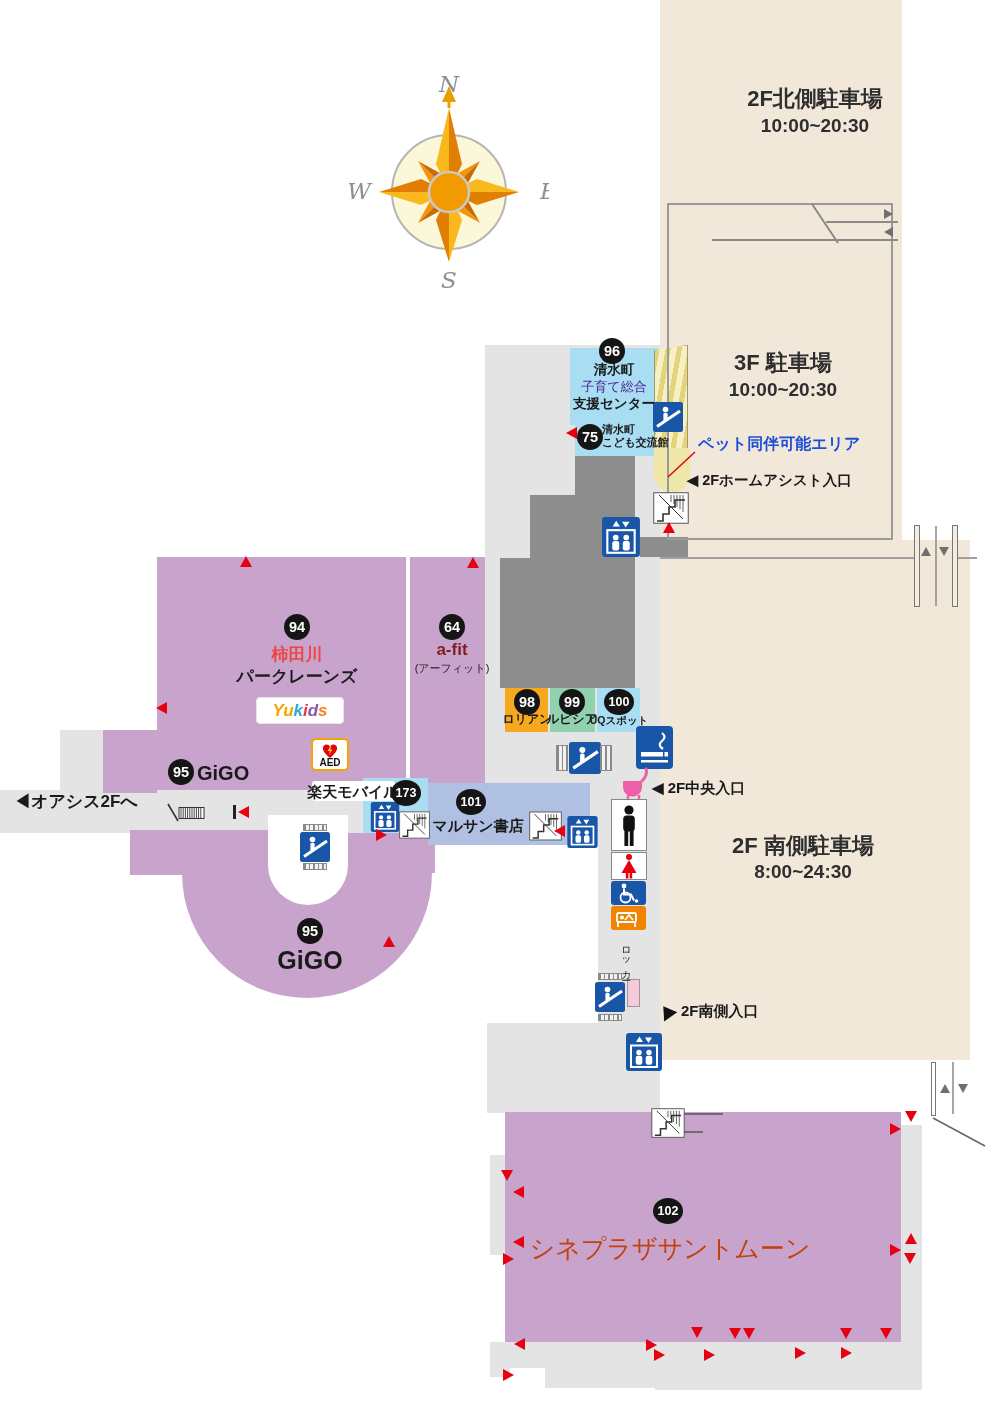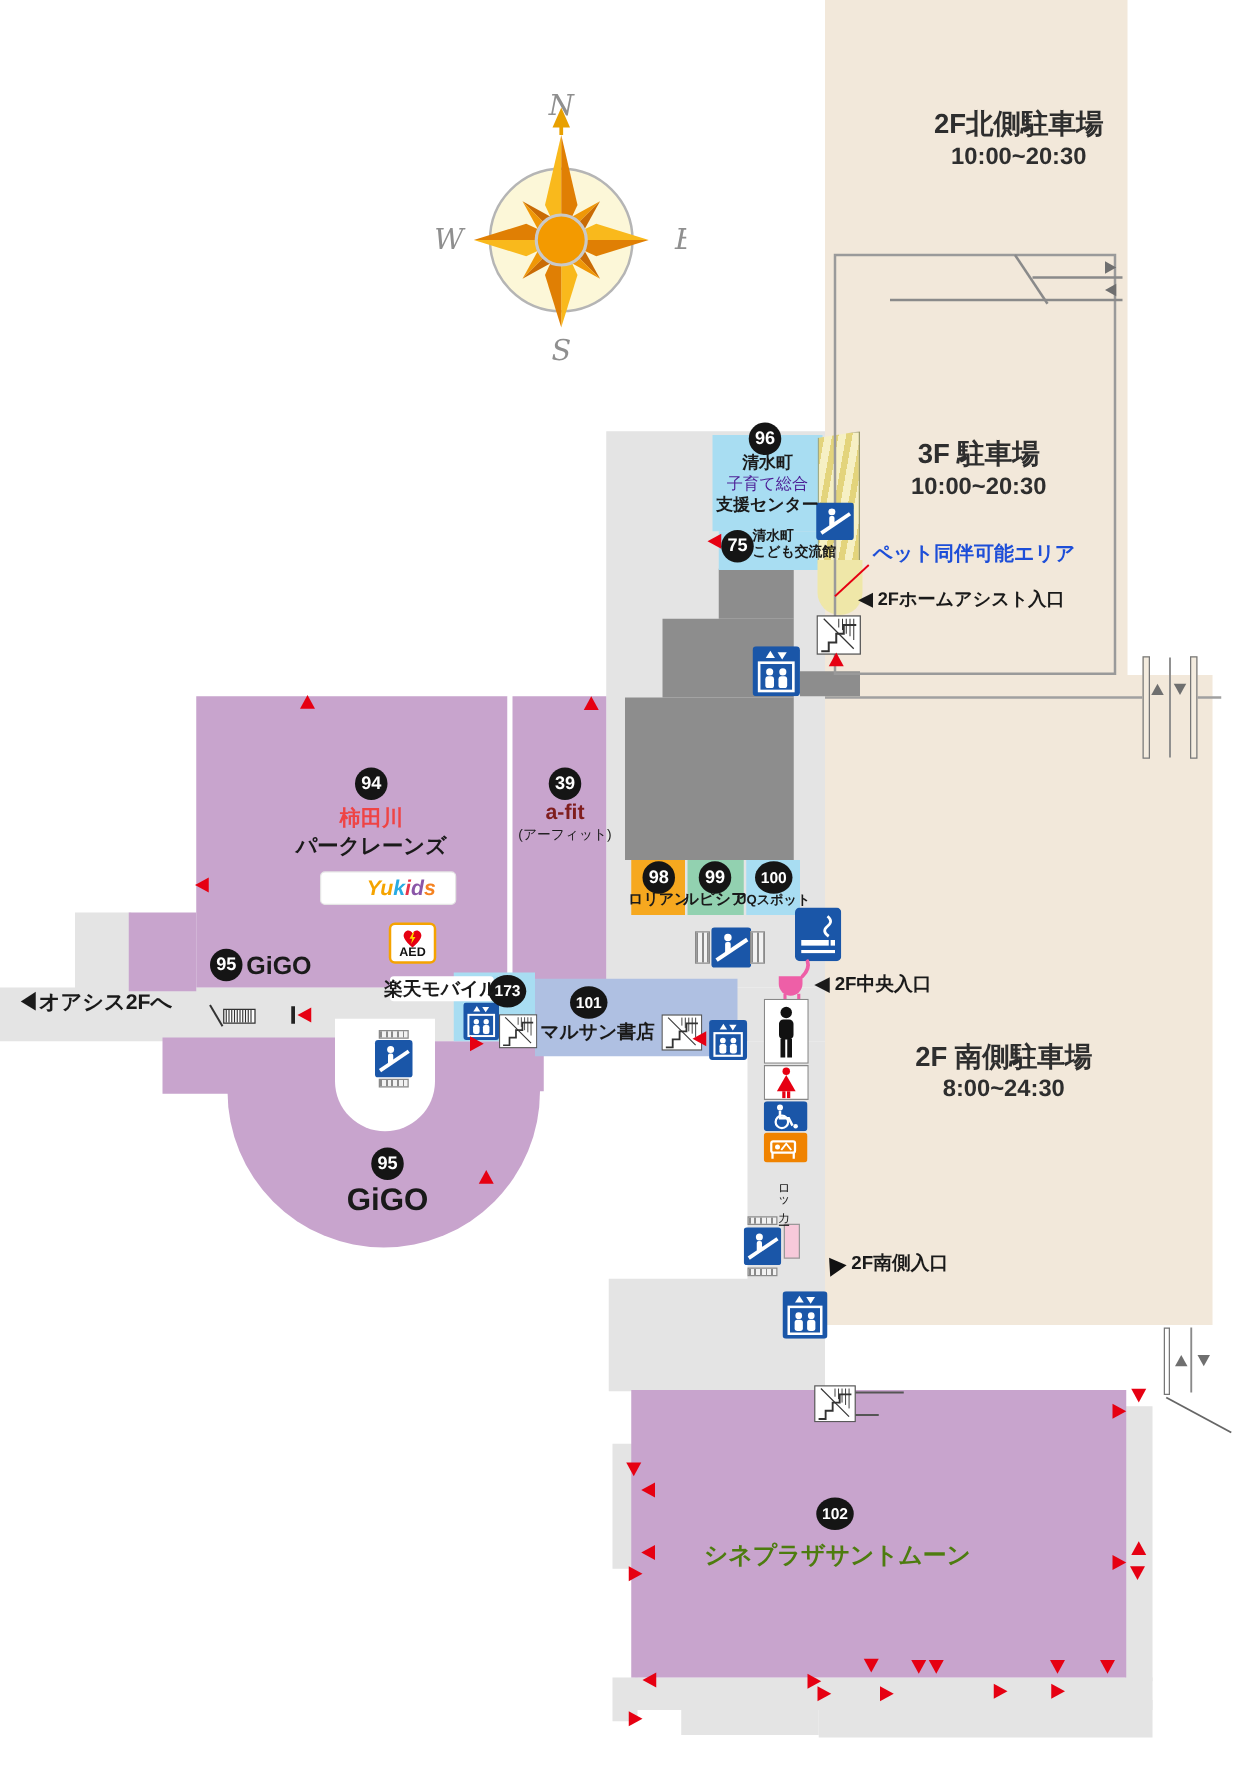--- a/index.html
+++ b/index.html
@@ -16,21 +16,21 @@
   .icon svg{display:block;}
   #floor-label{position:absolute;left:252px;top:336px;color:#9c9c9c;line-height:1;z-index:4;}
   #floor-label .big2{font-size:108px;font-weight:400;letter-spacing:-3px;}
   #floor-label .smallF{font-size:64px;font-weight:400;}
   #compass{position:absolute;left:349px;top:62px;z-index:4;}
   #compass text{font-family:"DejaVu Serif",serif;font-style:italic;fill:#8f8f8f;font-size:23px;}
   .aedbox{position:absolute;background:#fff;border:2px solid #f5a300;border-radius:5px;
           display:flex;flex-direction:column;align-items:center;justify-content:center;box-sizing:border-box;}
   .aedbox .aedtxt{font-size:10px;font-weight:700;color:#111;line-height:1;margin-top:-1px;}
   .yulogo{position:absolute;font-weight:700;font-style:italic;font-size:17px;line-height:25px;
-          text-align:center;letter-spacing:0;padding-left:21px;}
+          text-align:center;letter-spacing:0;}
 </style>
 </head>
 <body>
 
 <div class="stage">
 
   <svg id="compass" width="200" height="240" viewBox="0 0 200 240">
     <g transform="translate(0,10)">
       <circle cx="100" cy="120" r="57" fill="#fcf7d8" stroke="#b5b5b5" stroke-width="2"></circle>
       <line x1="100" y1="36" x2="100" y2="26" stroke="#e8a000" stroke-width="3"></line>
@@ -383,21 +383,21 @@
       <div class="tri" style="left: 503px; top: 1369px; width: 0px; height: 0px; border-top: 6.8px solid transparent; border-bottom: 6.8px solid transparent; border-left: 11px solid rgb(230, 0, 18);"></div>
       <div class="tri" style="left: 884px; top: 209px; width: 0px; height: 0px; border-top: 5.6px solid transparent; border-bottom: 5.6px solid transparent; border-left: 9px solid rgb(111, 111, 111);"></div>
       <div class="tri" style="left: 884px; top: 227px; width: 0px; height: 0px; border-top: 5.6px solid transparent; border-bottom: 5.6px solid transparent; border-right: 9px solid rgb(111, 111, 111);"></div>
       <div class="tri" style="left: 921px; top: 547px; width: 0px; height: 0px; border-left: 5.6px solid transparent; border-right: 5.6px solid transparent; border-bottom: 9px solid rgb(111, 111, 111);"></div>
       <div class="tri" style="left: 939px; top: 547px; width: 0px; height: 0px; border-left: 5.6px solid transparent; border-right: 5.6px solid transparent; border-top: 9px solid rgb(111, 111, 111);"></div>
       <div class="tri" style="left: 940px; top: 1084px; width: 0px; height: 0px; border-left: 5.6px solid transparent; border-right: 5.6px solid transparent; border-bottom: 9px solid rgb(111, 111, 111);"></div>
       <div class="tri" style="left: 958px; top: 1084px; width: 0px; height: 0px; border-left: 5.6px solid transparent; border-right: 5.6px solid transparent; border-top: 9px solid rgb(111, 111, 111);"></div>
       <div class="tri" style="left: 659px; top: 1005px; width: 0px; height: 0px; border-left: 8.1px solid transparent; border-right: 8.1px solid transparent; border-bottom: 13px solid rgb(17, 17, 17); transform: rotate(-35deg);"></div>
     </div>
     <div class="layer" style="z-index: 8;">
-      <div class="badge" style="left: 439px; top: 614px; width: 26px; height: 26px; line-height: 26px; font-size: 14.5px;">39</div>
+      <div class="badge" style="left: 439px; top: 614px; width: 26px; height: 26px; line-height: 26px; font-size: 14.5px;">64</div>
       <div class="badge" style="left: 284px; top: 614px; width: 26px; height: 26px; line-height: 26px; font-size: 14.5px;">94</div>
       <div class="badge" style="left: 168px; top: 759px; width: 26px; height: 26px; line-height: 26px; font-size: 14.5px;">95</div>
       <div class="badge" style="left: 297px; top: 918px; width: 26px; height: 26px; line-height: 26px; font-size: 14.5px;">95</div>
       <div class="badge" style="left: 599px; top: 338px; width: 26px; height: 26px; line-height: 26px; font-size: 14.5px;">96</div>
       <div class="badge" style="left: 577px; top: 424px; width: 26px; height: 26px; line-height: 26px; font-size: 14.5px;">75</div>
       <div class="badge" style="left: 514px; top: 689px; width: 26px; height: 26px; line-height: 26px; font-size: 14.5px;">98</div>
       <div class="badge" style="left: 559px; top: 689px; width: 26px; height: 26px; line-height: 26px; font-size: 14.5px;">99</div>
       <div class="badge" style="left: 604px; top: 689px; width: 30px; height: 26px; line-height: 26px; font-size: 12.5px;">100</div>
       <div class="badge" style="left: 456px; top: 789px; width: 30px; height: 26px; line-height: 26px; font-size: 12.5px;">101</div>
       <div class="badge" style="left: 653px; top: 1198px; width: 30px; height: 26px; line-height: 26px; font-size: 12.5px;">102</div>
@@ -424,17 +424,17 @@
       <div class="lbl c" style="left: 310px; top: 946px; font-size: 25px; font-weight: 700; color: rgb(26, 26, 26);">GiGO</div>
       <div class="lbl c" style="left: 614px; top: 362px; font-size: 13.5px; font-weight: 700; color: rgb(26, 26, 26);">清水町</div>
       <div class="lbl c" style="left: 614px; top: 379px; font-size: 13px; font-weight: 400; color: #4c1d95;">子育て総合</div>
       <div class="lbl c" style="left: 614px; top: 396px; font-size: 13.5px; font-weight: 700; color: rgb(26, 26, 26);">支援センター</div>
       <div class="lbl" style="left: 602px; top: 423px; font-size: 11px; font-weight: 700; color: rgb(26, 26, 26);">清水町</div>
       <div class="lbl" style="left: 602px; top: 436px; font-size: 11px; font-weight: 700; color: rgb(26, 26, 26);">こども交流館</div>
       <div class="lbl c" style="left: 527px; top: 712px; font-size: 12px; font-weight: 700; color: rgb(26, 26, 26);">ロリアン</div>
       <div class="lbl c" style="left: 572px; top: 712px; font-size: 12.5px; font-weight: 700; color: rgb(26, 26, 26);">ルピシア</div>
       <div class="lbl c" style="left: 619px; top: 714px; font-size: 10.5px; font-weight: 700; color: rgb(26, 26, 26);">UQスポット</div>
       <div class="lbl c" style="left: 478px; top: 817px; font-size: 15px; font-weight: 700; color: rgb(26, 26, 26);">マルサン書店</div>
-      <div class="lbl c" style="left: 670px; top: 1234px; font-size: 19px; font-weight: 700; color: #4d7c0f;">シネプラザサントムーン</div>
+      <div class="lbl c" style="left: 670px; top: 1234px; font-size: 25px; font-weight: 400; color: #c2410c;">シネプラザサントムーン</div>
       <div class="lbl c" style="left: 353px; top: 783px; font-size: 15px; font-weight: 700; color: rgb(26, 26, 26);">楽天モバイル</div>
     </div>
     <div class="yulogo" style="left: 256px; top: 697px; width: 86px; height: 25px; background: rgb(255, 255, 255); border-radius: 4px; border: 1px solid rgb(229, 229, 229); z-index: 9;"><span style="color:#f5a400">Y</span><span style="color:#f5a400">u</span><span style="color:#29abe2">k</span><span style="color:#e8334a">i</span><span style="color:#8a56a8">d</span><span style="color:#f58220">s</span></div>
   </div>
 
 </body></html>

